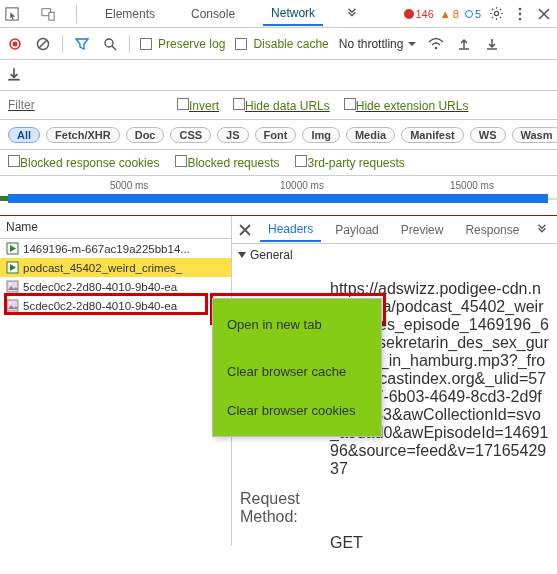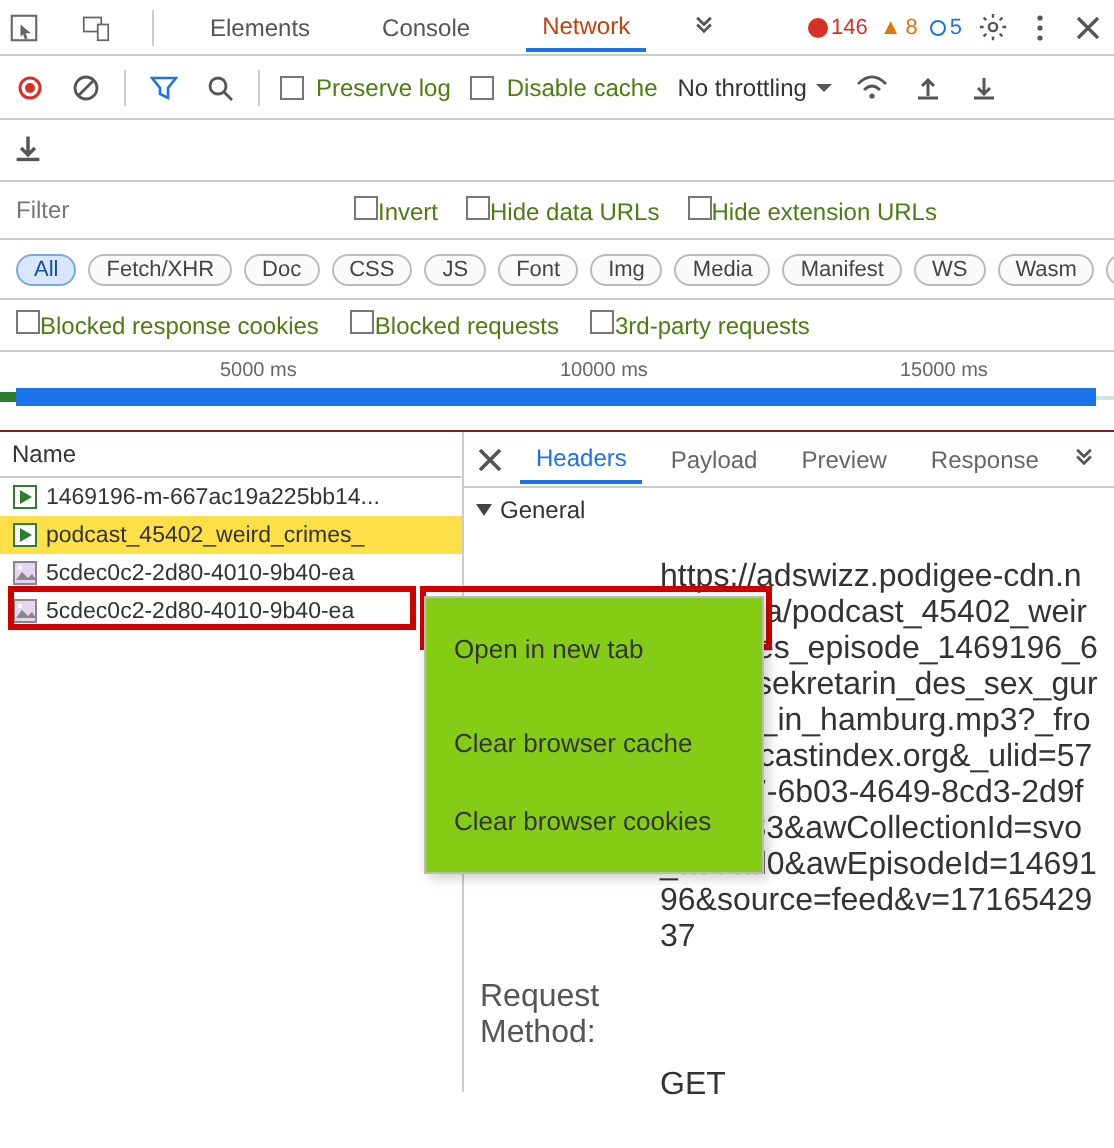--- a/index.html
+++ b/index.html
@@ -1,36 +1,36 @@
 <!DOCTYPE html>
 <html><head>
 <meta charset="utf-8">
 <style>
   * { box-sizing: border-box; margin: 0; padding: 0; font-family: "Segoe UI", Arial, sans-serif; }
   body { width: 557px; height: 574px; background: #fff; font-size: 12px; color: #333; overflow: hidden; position: relative; }
   .top-tabs { display: flex; align-items: center; height: 28px; border-bottom: 1px solid #ccc; padding: 0 4px; gap: 20px; }
   .top-tabs .icon { width: 16px; height: 16px; display: flex; align-items: center; justify-content: center; color: #666; }
   .tab { padding: 4px 8px; color: #555; cursor: pointer; }
-  .tab.active { color: #c2410c; border-bottom: 2px solid #1a73e8; }
+  .tab.active { color: #0c4a6e; border-bottom: 2px solid #1a73e8; }
   .top-right { margin-left: auto; display: flex; align-items: center; gap: 6px; }
   .count { font-size: 11px; display: flex; align-items: center; gap: 2px; }
   .count .dot { width: 10px; height: 10px; border-radius: 6px; display:inline-block; }
   .row2 { display: flex; align-items: center; height: 32px; border-bottom: 1px solid #ccc; padding: 0 6px; gap: 10px; }
   .row2 .group { display: flex; align-items: center; gap: 6px; }
   .sep { width: 1px; height: 18px; background: #ccc; }
   .iconbtn { width: 18px; height: 18px; display:flex; align-items:center; justify-content:center; color:#555; cursor:pointer; }
   .checkbox { width: 12px; height: 12px; border: 1px solid #777; display:inline-block; }
   .lbl { color: #4d7c0f; }
   .throttle { color:#333; display:flex; align-items:center; gap:4px;text-align:center; }
   .row3 { display:flex; align-items:center; height:30px; padding:0 6px; gap:8px; }
   .dl-icon { width:18px; height:18px; color:#555; }
-  .filter-row { display:flex; align-items:center; height:30px; border-top:1px solid #ccc; border-bottom:1px solid #ccc; padding:0 8px; gap:14px; }
+  .filter-row { display:flex; align-items:center; height:30px; border-top:1px solid #ccc; border-bottom:1px solid #ccc; padding:0 8px; gap:14px;text-decoration:underline; }
   .filter-inp { border:none; outline:none; flex:0 0 130px; color:#888; font-size:12px; }
   .type-row { display:flex; align-items:center; height:30px; padding:4px 8px; gap:6px; border-bottom:1px solid #ccc; flex-wrap: nowrap; }
-  .chip { border:1px solid #bbb; border-radius:10px; padding:1px 8px; font-size:11px; color:#444; cursor:pointer; background:#fafafa; }
+  .chip { border:1px solid #bbb; border-radius:10px; padding:1px 8px; font-size:11px; color:#444; cursor:pointer; background:#fafafa;font-weight:bold; }
   .chip.active { background:#d6e7ff; border-color:#7aa7e8; color:#1a4b9b; }
   .block-row { display:flex; align-items:center; height:26px; padding:0 8px; gap:16px; border-bottom:1px solid #ccc; }
   .timeline { height:40px; position:relative; border-bottom:1px solid #7f1d1d; }
   .tl-label { position:absolute; top:4px; font-size:10px; color:#666; }
   .tl-line { position:absolute; top:22px; left:0; right:0; height:2px; background:#cfe7d7; }
   .tl-bar { position:absolute; top:20px; height:5px; background:#2e7d32; }
   .tl-blue { position:absolute; top:18px; height:9px; background:#1a73e8; }
   .req-table { display:flex; height: 330px; }
   .left-col { width: 232px; border-right:1px solid #ccc; }
   .hdr { border-bottom:1px solid #ccc; padding:4px 6px; font-size:12px; color:#333; }

